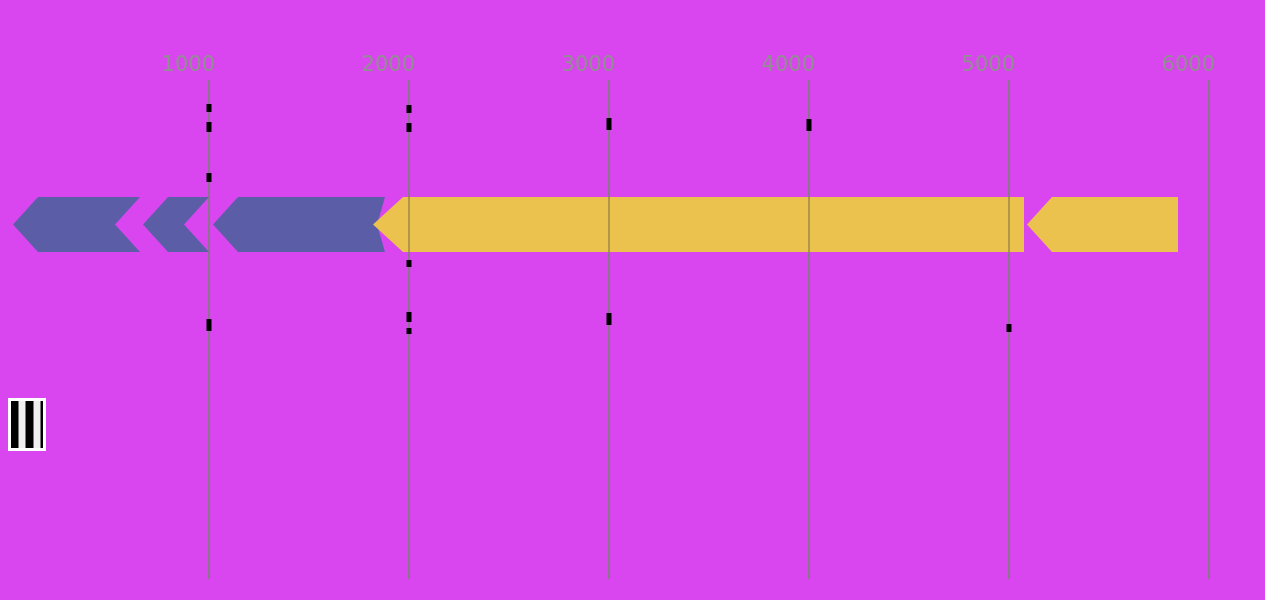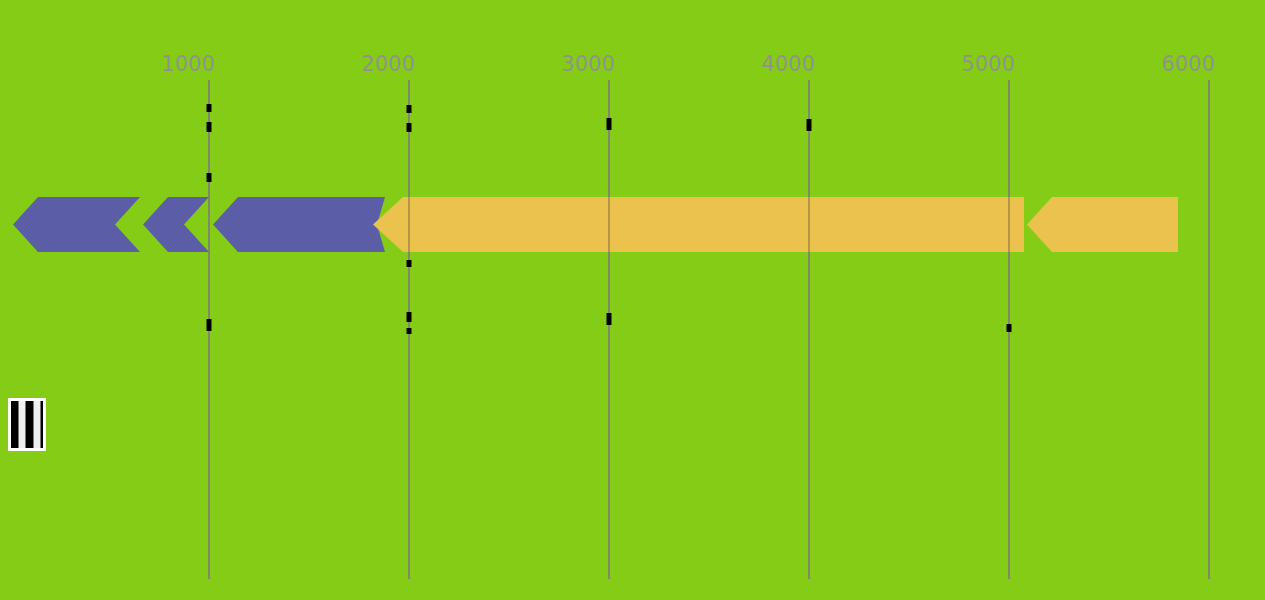--- a/index.html
+++ b/index.html
@@ -12,21 +12,21 @@
     font-family: "DejaVu Sans", sans-serif;
   }
   svg text.tick {
     font-family: "DejaVu Sans", sans-serif;
     font-size: 21px;
   }
 </style>
 </head>
 <body>
 
-<div class="stage" style="background: #84cc16;">
+<div class="stage" style="background: #d946ef;">
   <svg width="1265" height="600" viewBox="0 0 1265 600">
 
     <g id="render-layer">
         <line x1="209" x2="209" y1="80" y2="579" stroke="#7d7d7d" stroke-width="1.7"></line>
         <line x1="409" x2="409" y1="80" y2="579" stroke="#7d7d7d" stroke-width="1.7"></line>
         <line x1="609" x2="609" y1="80" y2="579" stroke="#7d7d7d" stroke-width="1.7"></line>
         <line x1="809" x2="809" y1="80" y2="579" stroke="#7d7d7d" stroke-width="1.7"></line>
         <line x1="1009" x2="1009" y1="80" y2="579" stroke="#7d7d7d" stroke-width="1.7"></line>
         <line x1="1209" x2="1209" y1="80" y2="579" stroke="#7d7d7d" stroke-width="1.7"></line>
         <rect x="206.5" y="104" width="5" height="8" fill="#000000"></rect>

